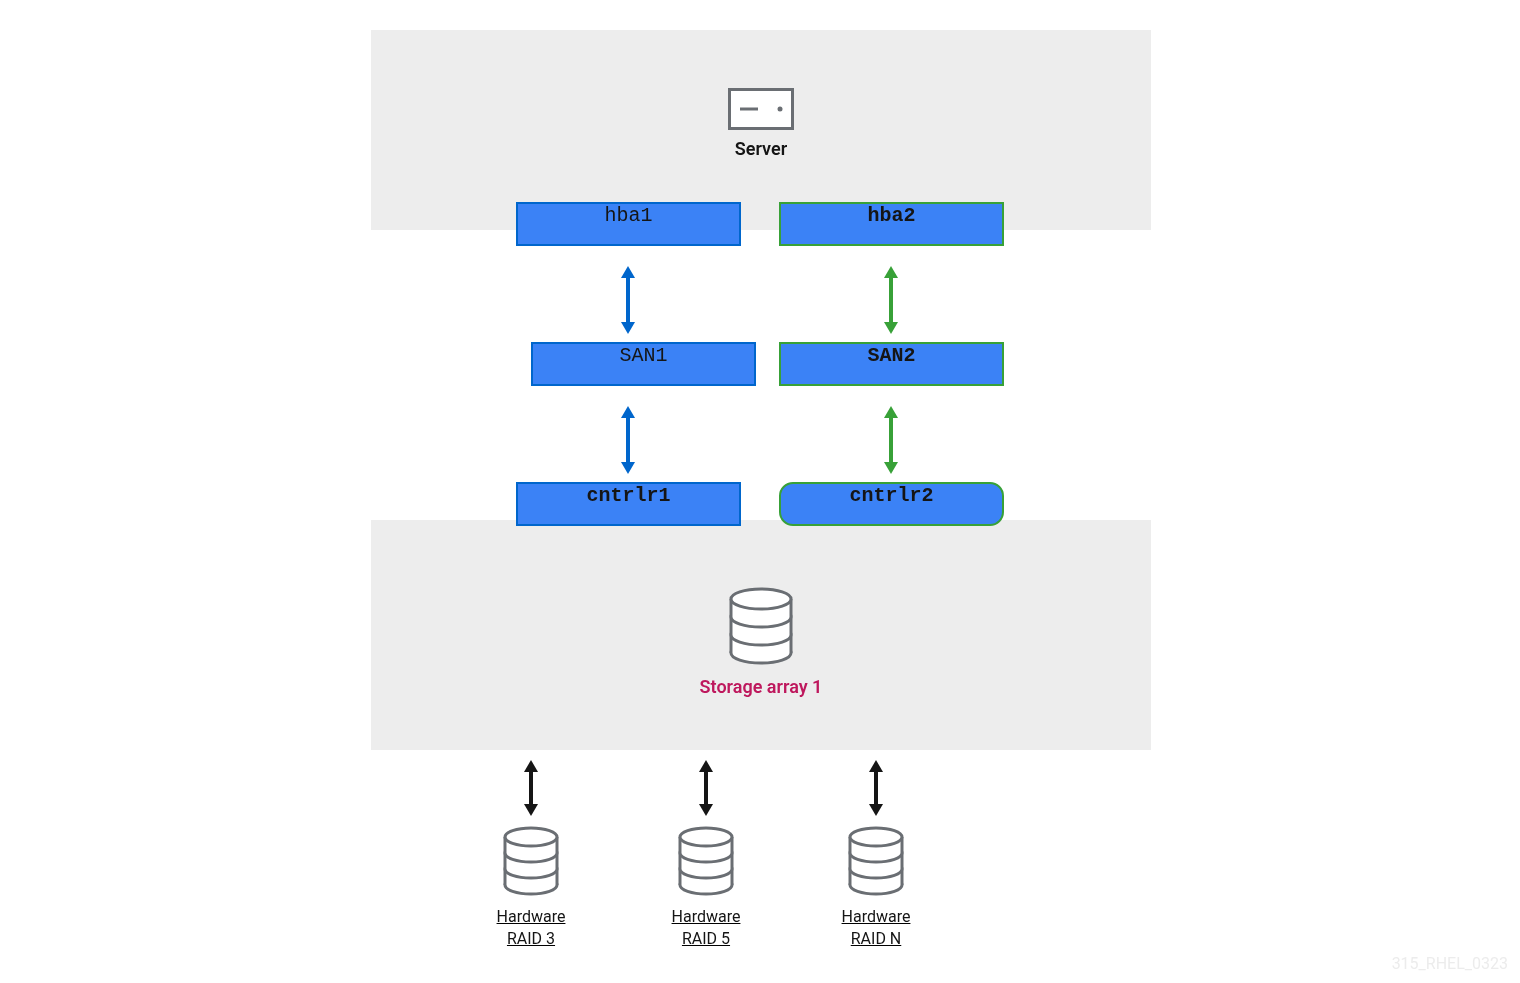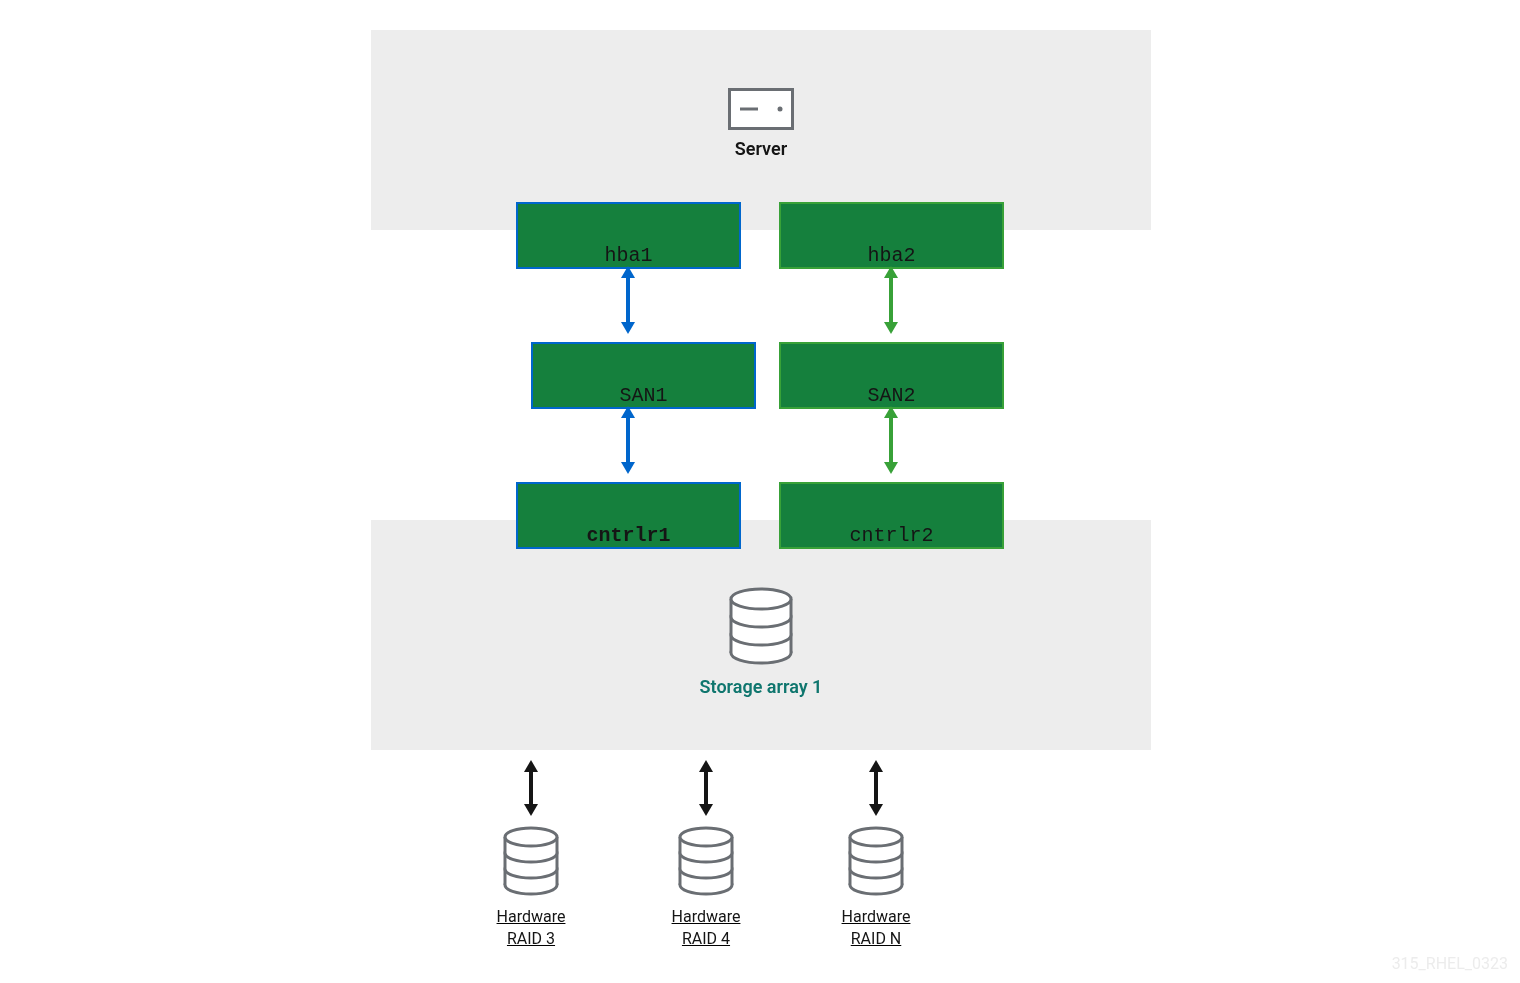--- a/index.html
+++ b/index.html
@@ -36,50 +36,50 @@
     text-align: center;
     top: 108px;
     font-weight: 600;
     font-size: 18px;
     color: #151515;
   }
 
   .node-box {
     position: absolute;
     width: 225px;
-    height: 67px;
+    height: 44px;
     border: 2px solid;
-    background: #15803d;
+    background: #3b82f6;
     display: flex;
-    align-items: flex-end;
+    align-items: flex-start;
     justify-content: center;
     font-family: "Courier New", monospace;
     font-size: 20px;
     color: #151515;
   }
   .blue { border-color: #0066cc; }
-  .green { border-color: #38a138; }
+  .green { border-color: #38a138; font-weight: bold; }
 
   .hba1  { left: 145px; top: 172px; }
   .hba2  { left: 408px; top: 172px; }
   .san1  { left: 160px; top: 312px; }
   .san2  { left: 408px; top: 312px; }
   .cntrlr1 { left: 145px; top: 452px; font-weight: bold; }
-  .cntrlr2 { left: 408px; top: 452px; }
+  .cntrlr2 { left: 408px; top: 452px; border-radius: 14px; }
 
   .arrow {
     position: absolute;
     width: 14px;
     height: 56px;
   }
 
   .storage-stack { position: absolute; left: 50%; transform: translateX(-50%); top: 555px; }
   .storage-label {
     position: absolute; left: 0; right: 0; text-align: center; top: 646px;
-    font-weight: 600; font-size: 18px; color: #0f766e;
+    font-weight: 600; font-size: 18px; color: #be185d;
   }
 
   .raid-col {
     position: absolute;
     top: 730px;
     width: 140px;
     text-align: center;
     text-decoration: underline;
   }
   .raid1 { left: 90px; }
@@ -234,21 +234,21 @@
             <line x1="3" y1="27" x2="3" y2="43"></line>
             <line x1="55" y1="27" x2="55" y2="43"></line>
           <ellipse cx="29" cy="27" rx="26" ry="9"></ellipse>
           <rect x="3" y="11" width="52" height="16" stroke="none" fill="#fff"></rect>
             <line x1="3" y1="11" x2="3" y2="27"></line>
             <line x1="55" y1="11" x2="55" y2="27"></line>
           <ellipse cx="29" cy="11" rx="26" ry="9"></ellipse>
         </g>
       </svg>
     </div>
-    <div class="raid-label"><span>Hardware</span><br><span>RAID 4</span></div>
+    <div class="raid-label"><span>Hardware</span><br><span>RAID 5</span></div>
   </div>
 
   <div class="raid-col raidN">
     <span class="arrow" style="position:relative; display:inline-block; left:0; top:0;">
       <svg width="14" height="56" viewBox="0 0 14 56">
           <line x1="7" y1="7" x2="7" y2="49" stroke="#151515" stroke-width="4"></line>
           <polygon points="7,0 0,12 14,12" fill="#151515"></polygon>
           <polygon points="7,56 0,44 14,44" fill="#151515"></polygon>
         </svg>
     </span>

